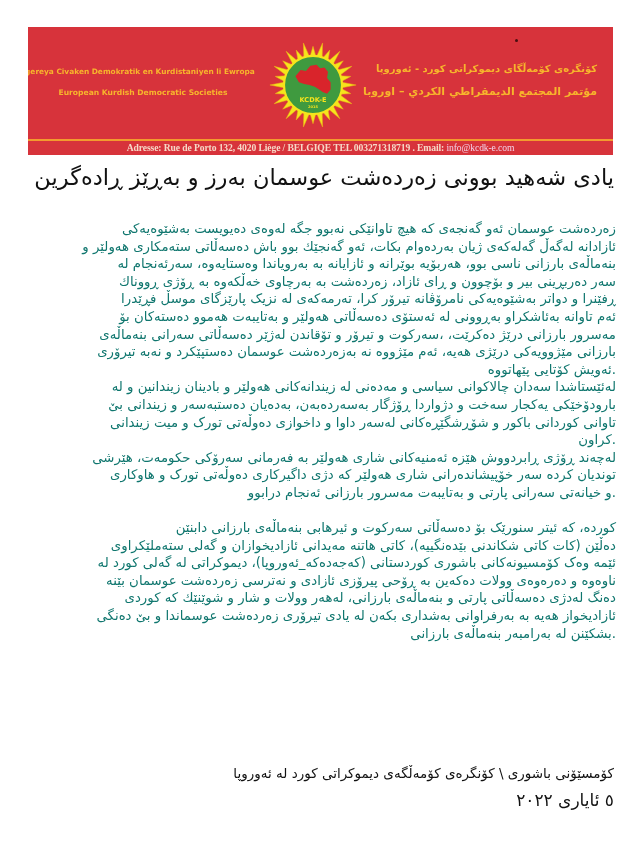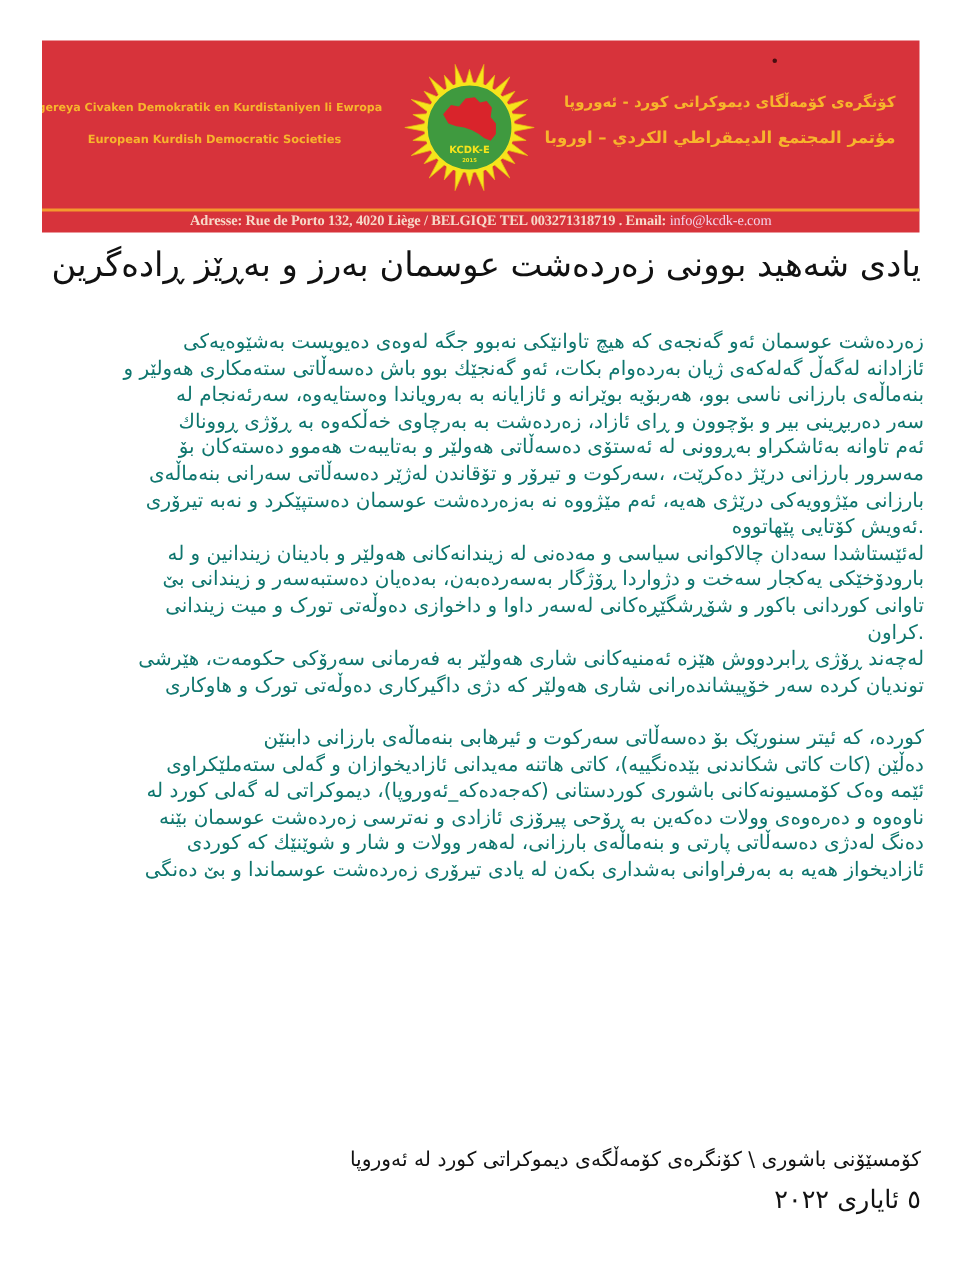--- a/index.html
+++ b/index.html
@@ -225,42 +225,45 @@
 </div>
 
 <div class="title">یادی شەهید بوونی زەردەشت عوسمان بەرز و بەڕێز ڕادەگرین</div>
 
 <div class="body-text" id="body">
     <div>
       <span class="ln">زەردەشت عوسمان ئەو گەنجەی کە هیچ تاوانێکی نەبوو جگە لەوەی دەیویست بەشێوەیەکی</span>
       <span class="ln">ئازادانە لەگەڵ گەلەکەی ژیان بەردەوام بکات، ئەو گەنجێك بوو باش دەسەڵاتی ستەمکاری هەولێر و</span>
       <span class="ln">بنەماڵەی بارزانی ناسی بوو، هەربۆیە بوێرانە و ئازایانە بە بەرویاندا وەستایەوە، سەرئەنجام لە</span>
       <span class="ln">سەر دەربڕینی بیر و بۆچوون و ڕای ئازاد، زەردەشت بە بەرچاوی خەڵکەوە بە ڕۆژی ڕووناك</span>
+      <span class="ln">ڕفێنرا و دواتر بەشێوەیەکی نامرۆڤانە تیرۆر کرا، تەرمەکەی لە نزیک پارێزگای موسڵ فڕێدرا</span>
       <span class="ln">ئەم تاوانە بەئاشکراو بەڕوونی لە ئەستۆی دەسەڵاتی هەولێر و بەتایبەت هەموو دەستەکان بۆ</span>
       <span class="ln">مەسرور بارزانی درێژ دەکرێت، ،سەرکوت و تیرۆر و تۆقاندن لەژێر دەسەڵاتی سەرانی بنەماڵەی</span>
       <span class="ln">بارزانی مێژوویەکی درێژی هەیە، ئەم مێژووە نە بەزەردەشت عوسمان دەستپێکرد و نەبە تیرۆری</span>
       <span class="ln">.ئەویش کۆتایی پێهاتووە</span>
     </div>
     <div>
       <span class="ln">لەئێستاشدا سەدان چالاکوانی سیاسی و مەدەنی لە زیندانەکانی هەولێر و بادینان زیندانین و لە</span>
       <span class="ln">بارودۆخێکی یەکجار سەخت و دژواردا ڕۆژگار بەسەردەبەن، بەدەیان دەستبەسەر و زیندانی بێ</span>
       <span class="ln">تاوانی کوردانی باکور و شۆڕشگێڕەکانی لەسەر داوا و داخوازی دەوڵەتی تورک و میت زیندانی</span>
       <span class="ln">.کراون</span>
     </div>
     <div>
       <span class="ln">لەچەند ڕۆژی ڕابردووش هێزە ئەمنیەکانی شاری هەولێر بە فەرمانی سەرۆکی حکومەت، هێرشی</span>
       <span class="ln">توندیان کردە سەر خۆپیشاندەرانی شاری هەولێر کە دژی داگیرکاری دەوڵەتی تورک و هاوکاری</span>
+      <span class="ln">.و خیانەتی سەرانی پارتی و بەتایبەت مەسرور بارزانی ئەنجام درابوو</span>
     </div>
     <div class="para-gap"></div>
     <div>
       <span class="ln">کوردە، کە ئیتر سنورێک بۆ دەسەڵاتی سەرکوت و ئیرهابی بنەماڵەی بارزانی دابنێن</span>
       <span class="ln">دەڵێن (کات کاتی شکاندنی بێدەنگییە)، کاتی هاتنە مەیدانی ئازادیخوازان و گەلی ستەملێکراوی</span>
     </div>
     <div>
       <span class="ln">ئێمە وەک کۆمسیونەکانی باشوری کوردستانی (کەجەدەکە_ئەوروپا)، دیموکراتی لە گەلی کورد لە</span>
       <span class="ln">ناوەوە و دەرەوەی وولات دەکەین  بە ڕۆحی پیرۆزی ئازادی و نەترسی زەردەشت عوسمان بێنە</span>
       <span class="ln">دەنگ لەدژی دەسەڵاتی پارتی و بنەماڵەی بارزانی، لەهەر وولات و شار و شوێنێك کە کوردی</span>
       <span class="ln">ئازادیخواز هەیە بە بەرفراوانی بەشداری بکەن لە یادی تیرۆری زەردەشت عوسماندا و بێ دەنگی</span>
+      <span class="ln">.بشکێنن لە بەرامبەر بنەماڵەی بارزانی</span>
     </div>
   </div>
 
 <div class="signature">کۆمسێۆنی باشوری \ کۆنگرەی کۆمەڵگەی دیموکراتی کورد لە ئەوروپا</div>
 <div class="date">٥ ئایاری ٢٠٢٢</div>
 
 </body></html>

